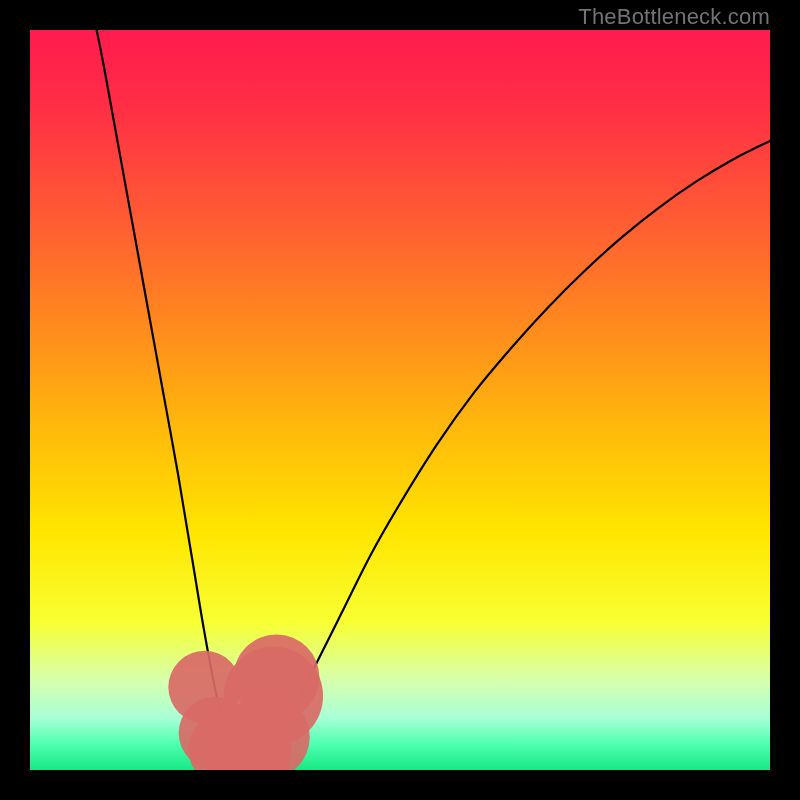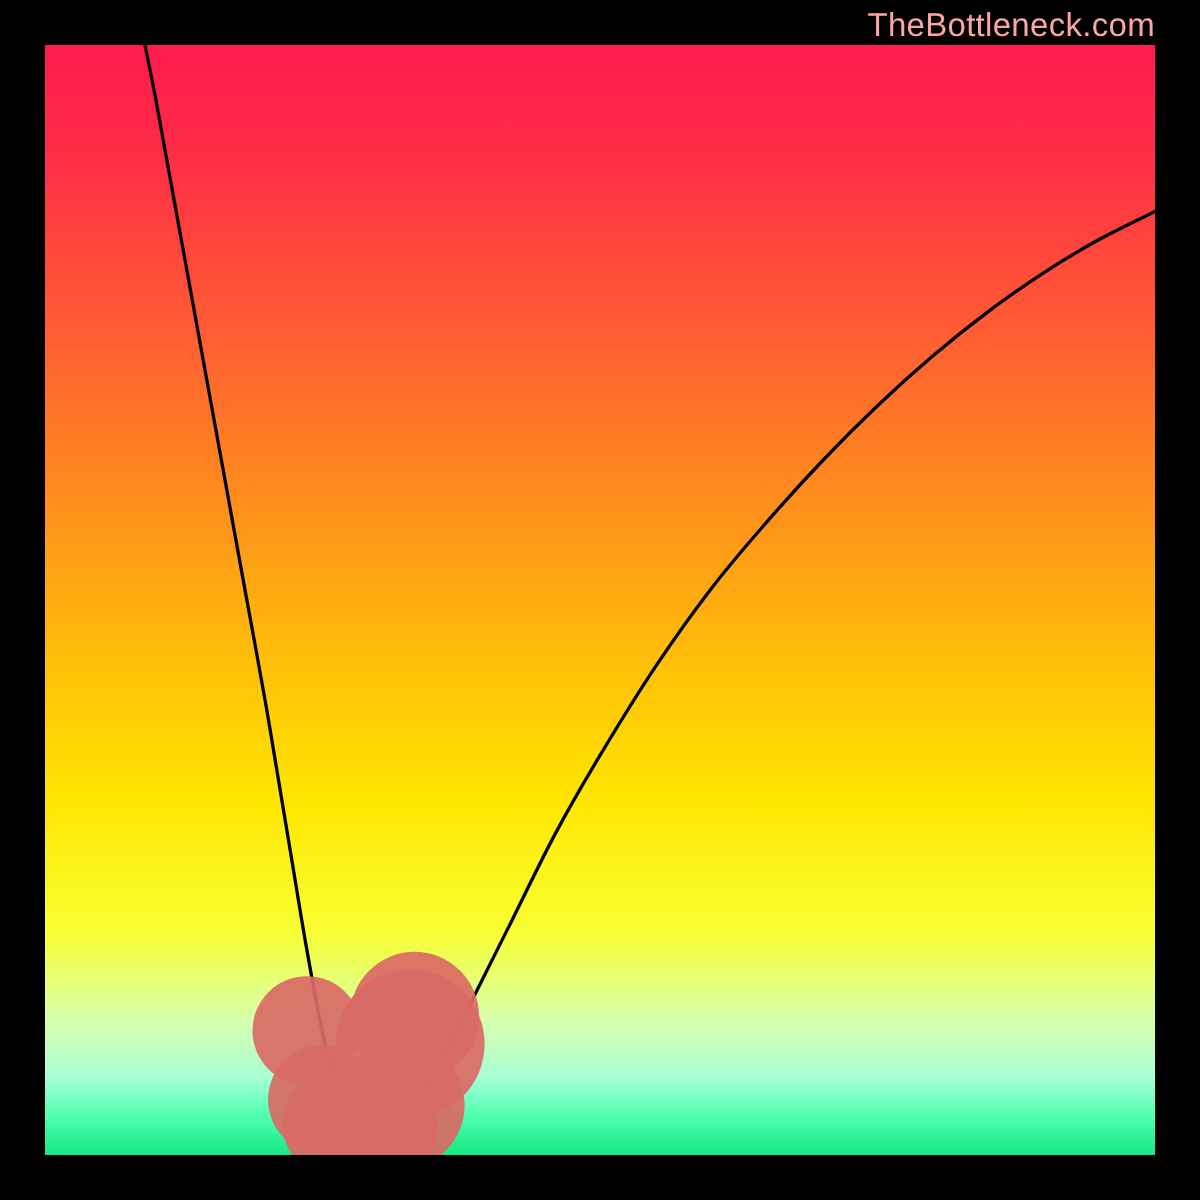--- a/index.html
+++ b/index.html
@@ -22,21 +22,21 @@
     left: 30px;
     top: 30px;
     width: 740px;
     height: 740px;
     overflow: hidden;
   }
   .watermark {
     position: absolute;
     top: 4px;
     right: 30px;
-    color: #fca5a5;
+    color: #737373;
     font-size: 22px;
     font-weight: 500;
     letter-spacing: 0.2px;
     user-select: none;
     text-align: right;
   }
   svg { display: block; }
 </style>
 </head>
 <body>

